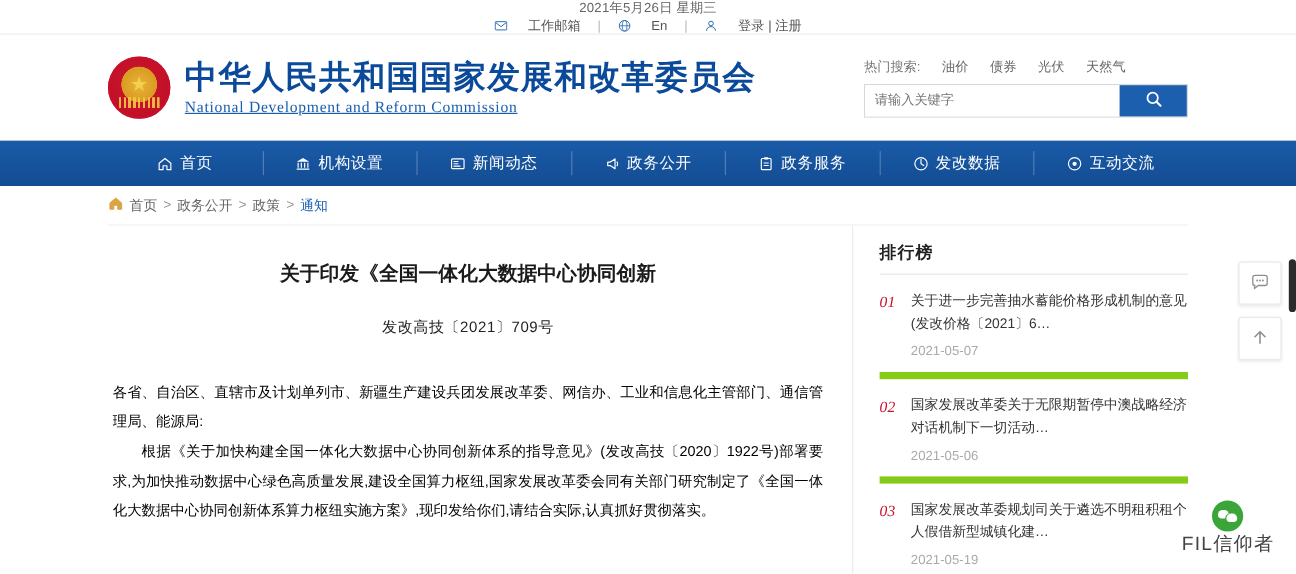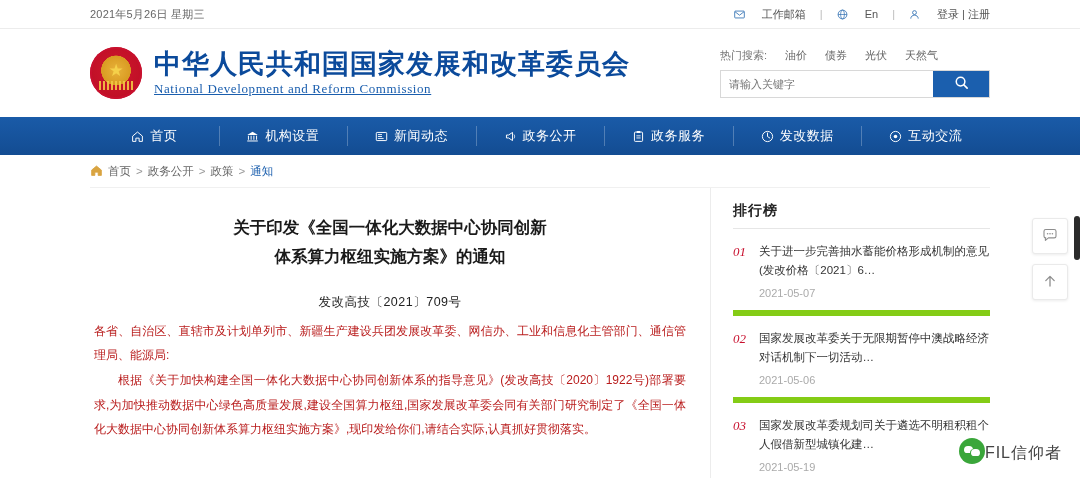--- a/index.html
+++ b/index.html
@@ -31,20 +31,21 @@
     align-items: center;
     font-size: 11px;
     color: #666;
   }
   .topbar-inner {
     width: 900px;
     margin: 0 auto;
     display: flex;
     align-items: center;
     justify-content: space-between;
+    flex-direction: column;
   }
   .topbar-date {
     color: #666;
     font-size: 11px;
     letter-spacing: 0.2px;
   }
   .topbar-links {
     display: flex;
     align-items: center;
     gap: 14px;
@@ -230,23 +231,23 @@
     margin: 8px 0 0;
   }
   .doc-num {
     text-align: center;
     font-size: 12.5px;
     color: #222;
     margin-top: 22px;
     letter-spacing: .5px;
   }
   .doc-body {
-    margin-top: 8px;
+    margin-top: 33px;
     font-size: 12px;
-    color: #b91c1c;
+    color: #000000;
     line-height: 2.05;
     text-align: justify;
   }
   .doc-body p { margin: 0; }
   .indent { text-indent: 2em; }
   
   .col-side {
     width: 280px;
     border-left: 1px solid #ececec;
     padding: 14px 0 0 22px;
@@ -317,25 +318,26 @@
     height: 44px;
     background: #2b2b2b;
     border-radius: 3px;
   }
   
   .watermark {
     position: absolute;
     right: 18px;
     bottom: 14px;
     display: flex;
-    align-items: flex-end;
+    align-items: center;
     gap: 0;
     color: #444;
     font-size: 16px;
     letter-spacing: 1px;
+    flex-direction: column;
   }
   .wm-logo {
     width: 26px;
     height: 26px;
     border-radius: 50%;
     background: #3aa63a;
     position: relative;
   }
   .wm-logo:before {
     content: "";
@@ -510,21 +512,20 @@
     <span class="sep">&gt;</span>
     <a href="#">政策</a>
     <span class="sep">&gt;</span>
     <a href="#" class="cur">通知</a>
   </div>
 
   <div class="content">
     <div class="col-main">
       <div class="doc-title">
         <div>关于印发《全国一体化大数据中心协同创新</div>
-        <div>体系算力枢纽实施方案》的通知</div>
       </div>
       <div class="doc-num">发改高技〔2021〕709号</div>
       <div class="doc-body">
         <p>各省、自治区、直辖市及计划单列市、新疆生产建设兵团发展改革委、网信办、工业和信息化主管部门、通信管理局、能源局:</p>
         <p class="indent">根据《关于加快构建全国一体化大数据中心协同创新体系的指导意见》(发改高技〔2020〕1922号)部署要求,为加快推动数据中心绿色高质量发展,建设全国算力枢纽,国家发展改革委会同有关部门研究制定了《全国一体化大数据中心协同创新体系算力枢纽实施方案》,现印发给你们,请结合实际,认真抓好贯彻落实。</p>
       </div>
 
     </div>
 
     <div class="col-side">

